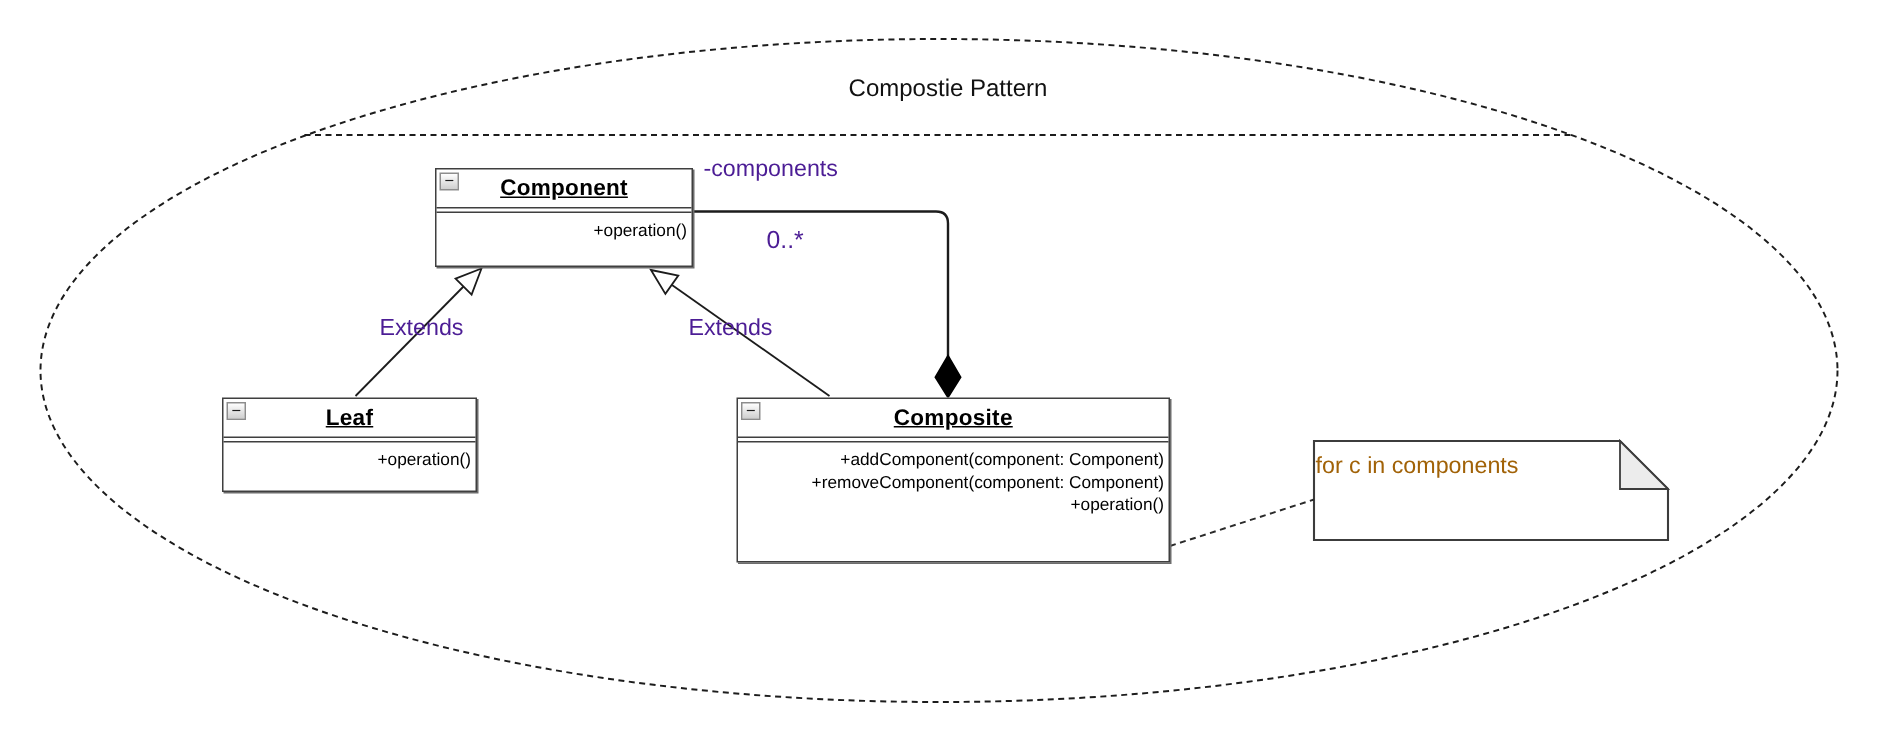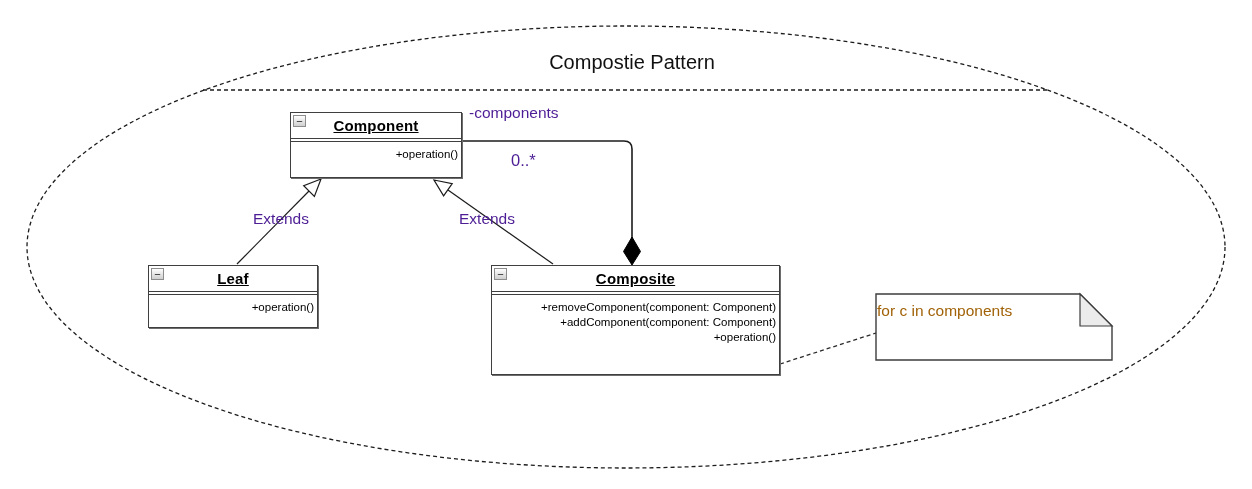--- a/index.html
+++ b/index.html
@@ -63,21 +63,21 @@
   .diagram-label {
     position:absolute;
     font-size:15.5px;
     color:#4c1d95;
     white-space:nowrap;
   }
   .frame-title {
     position:absolute;
     left:482px; top:51px; width:300px;
     text-align:center;
-    font-size:20px;
+    font-size:16px;
     color:#111;
   }
 
   
   .note-text {
     position:absolute;
     left:877px; top:301px; width:225px;
     font-size:15.5px;
     line-height:1.35;
     color:#a16207;
@@ -139,22 +139,22 @@
       <div class="uml-method">+operation()</div>
     </div>
   </div>
 
   <div class="uml-class" style="left:491px; top:265px; width:289px; height:110px;">
     <div class="uml-class-header">
       <span class="min-icon">−</span>
       <span class="uml-class-name">Composite</span>
     </div>
     <div class="uml-class-body">
+      <div class="uml-method">+addComponent(component: Component)</div>
       <div class="uml-method">+removeComponent(component: Component)</div>
-      <div class="uml-method">+addComponent(component: Component)</div>
       <div class="uml-method">+operation()</div>
     </div>
   </div>
 
   <div class="diagram-label" style="left:469px; top:104px;">-components</div>
   <div class="diagram-label" style="left:511px; top:151px; font-size:16.5px;">0..*</div>
   <div class="diagram-label" style="left:241px; top:210px; width:80px; text-align:center;">Extends</div>
   <div class="diagram-label" style="left:447px; top:210px; width:80px; text-align:center;">Extends</div>
 
   <div class="note-text">

